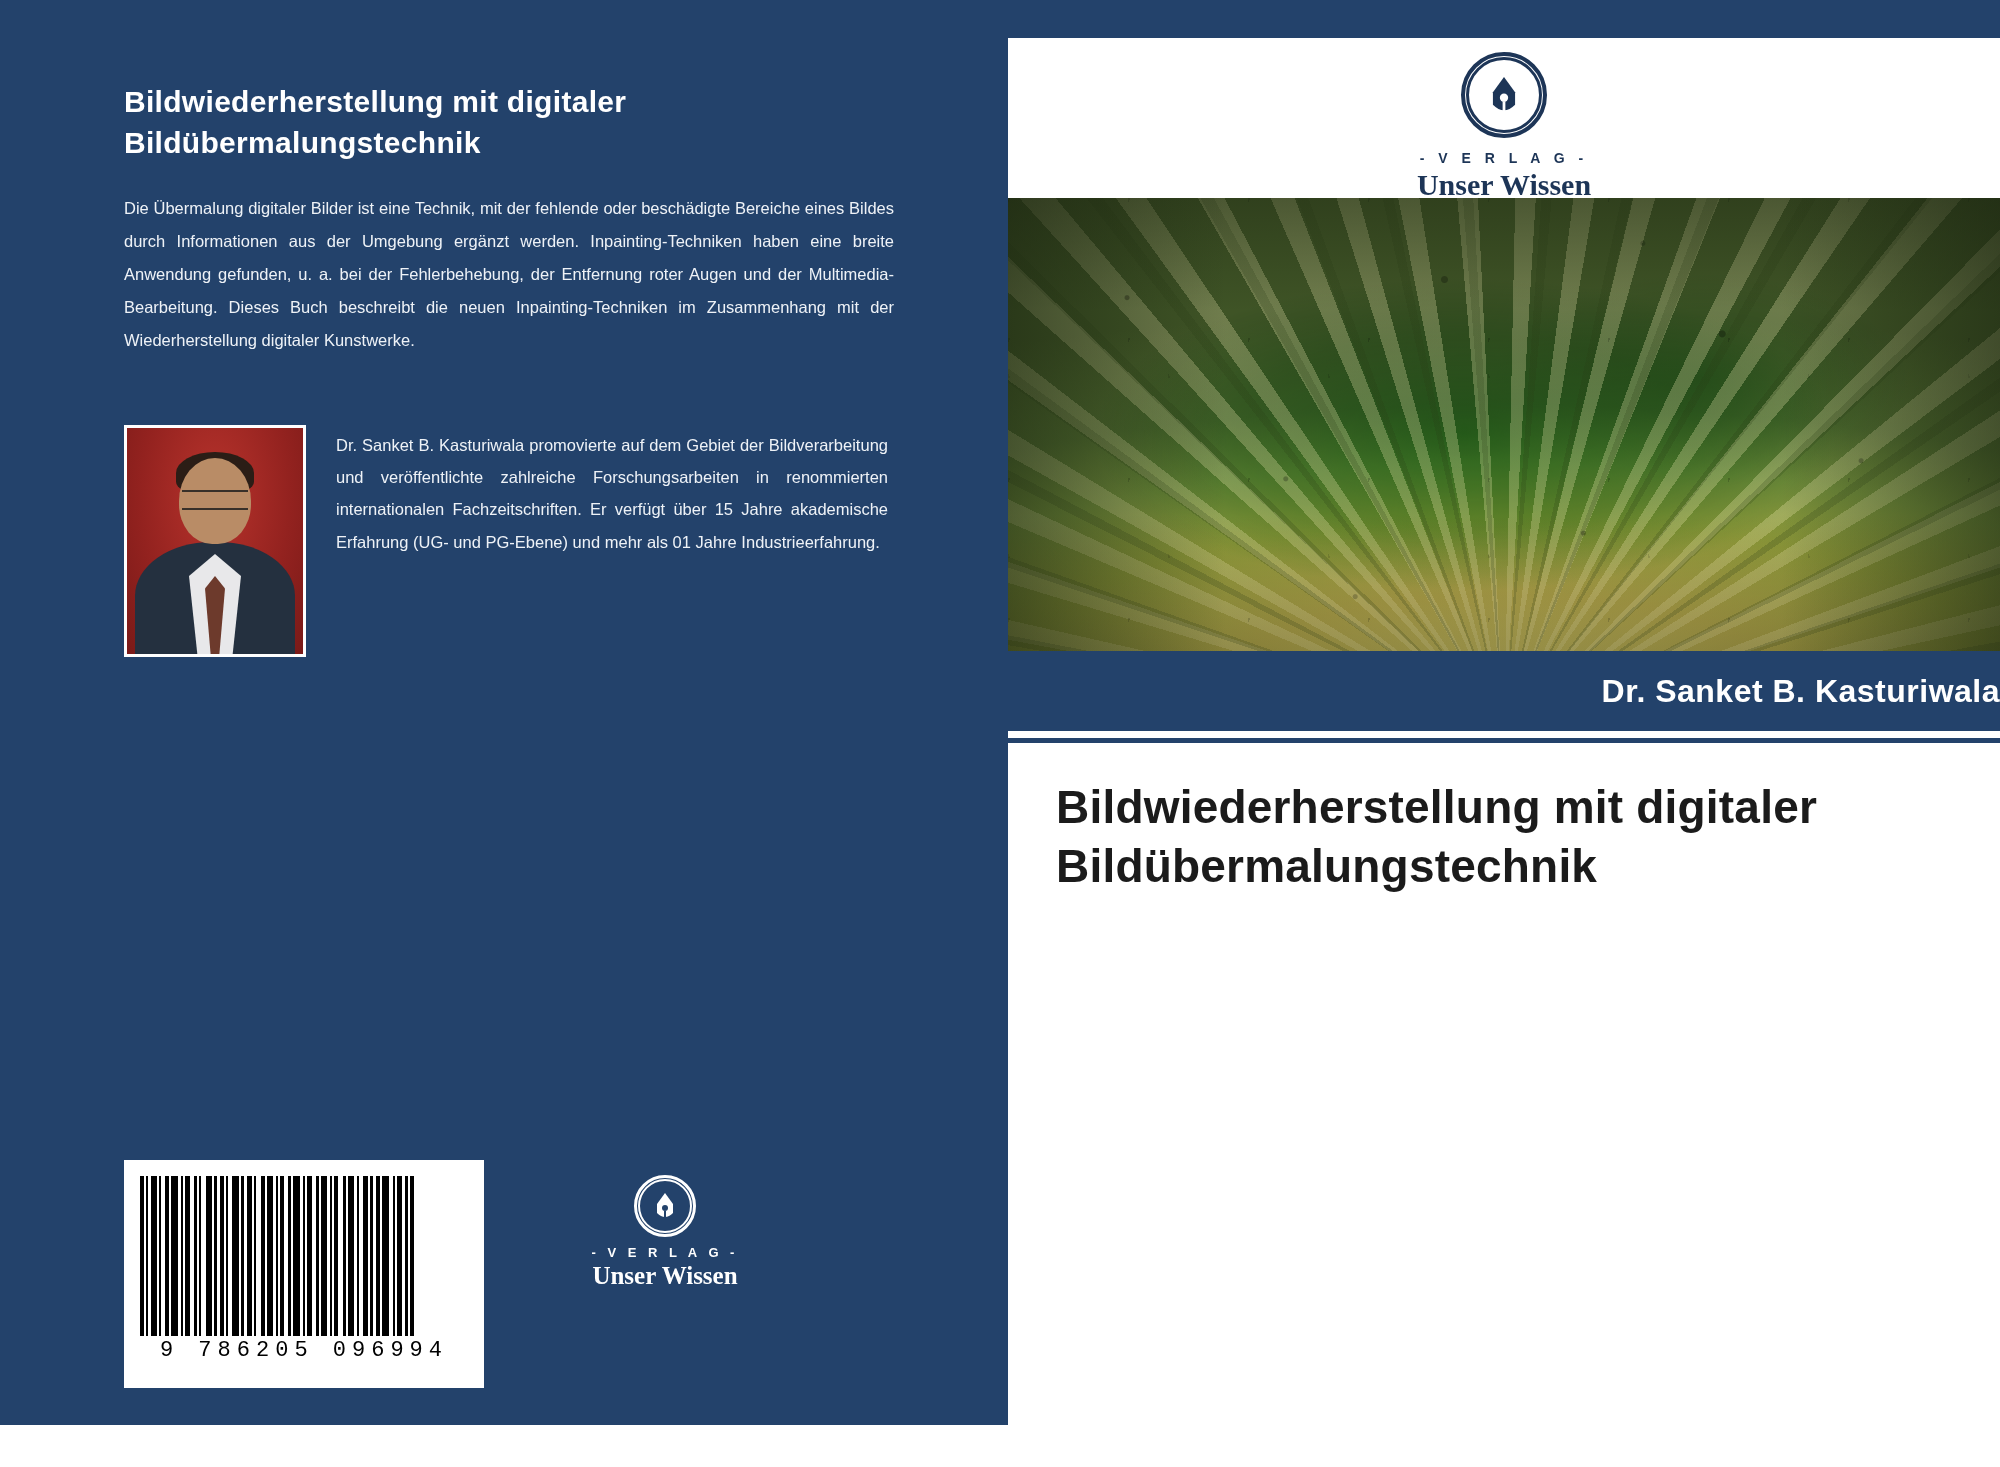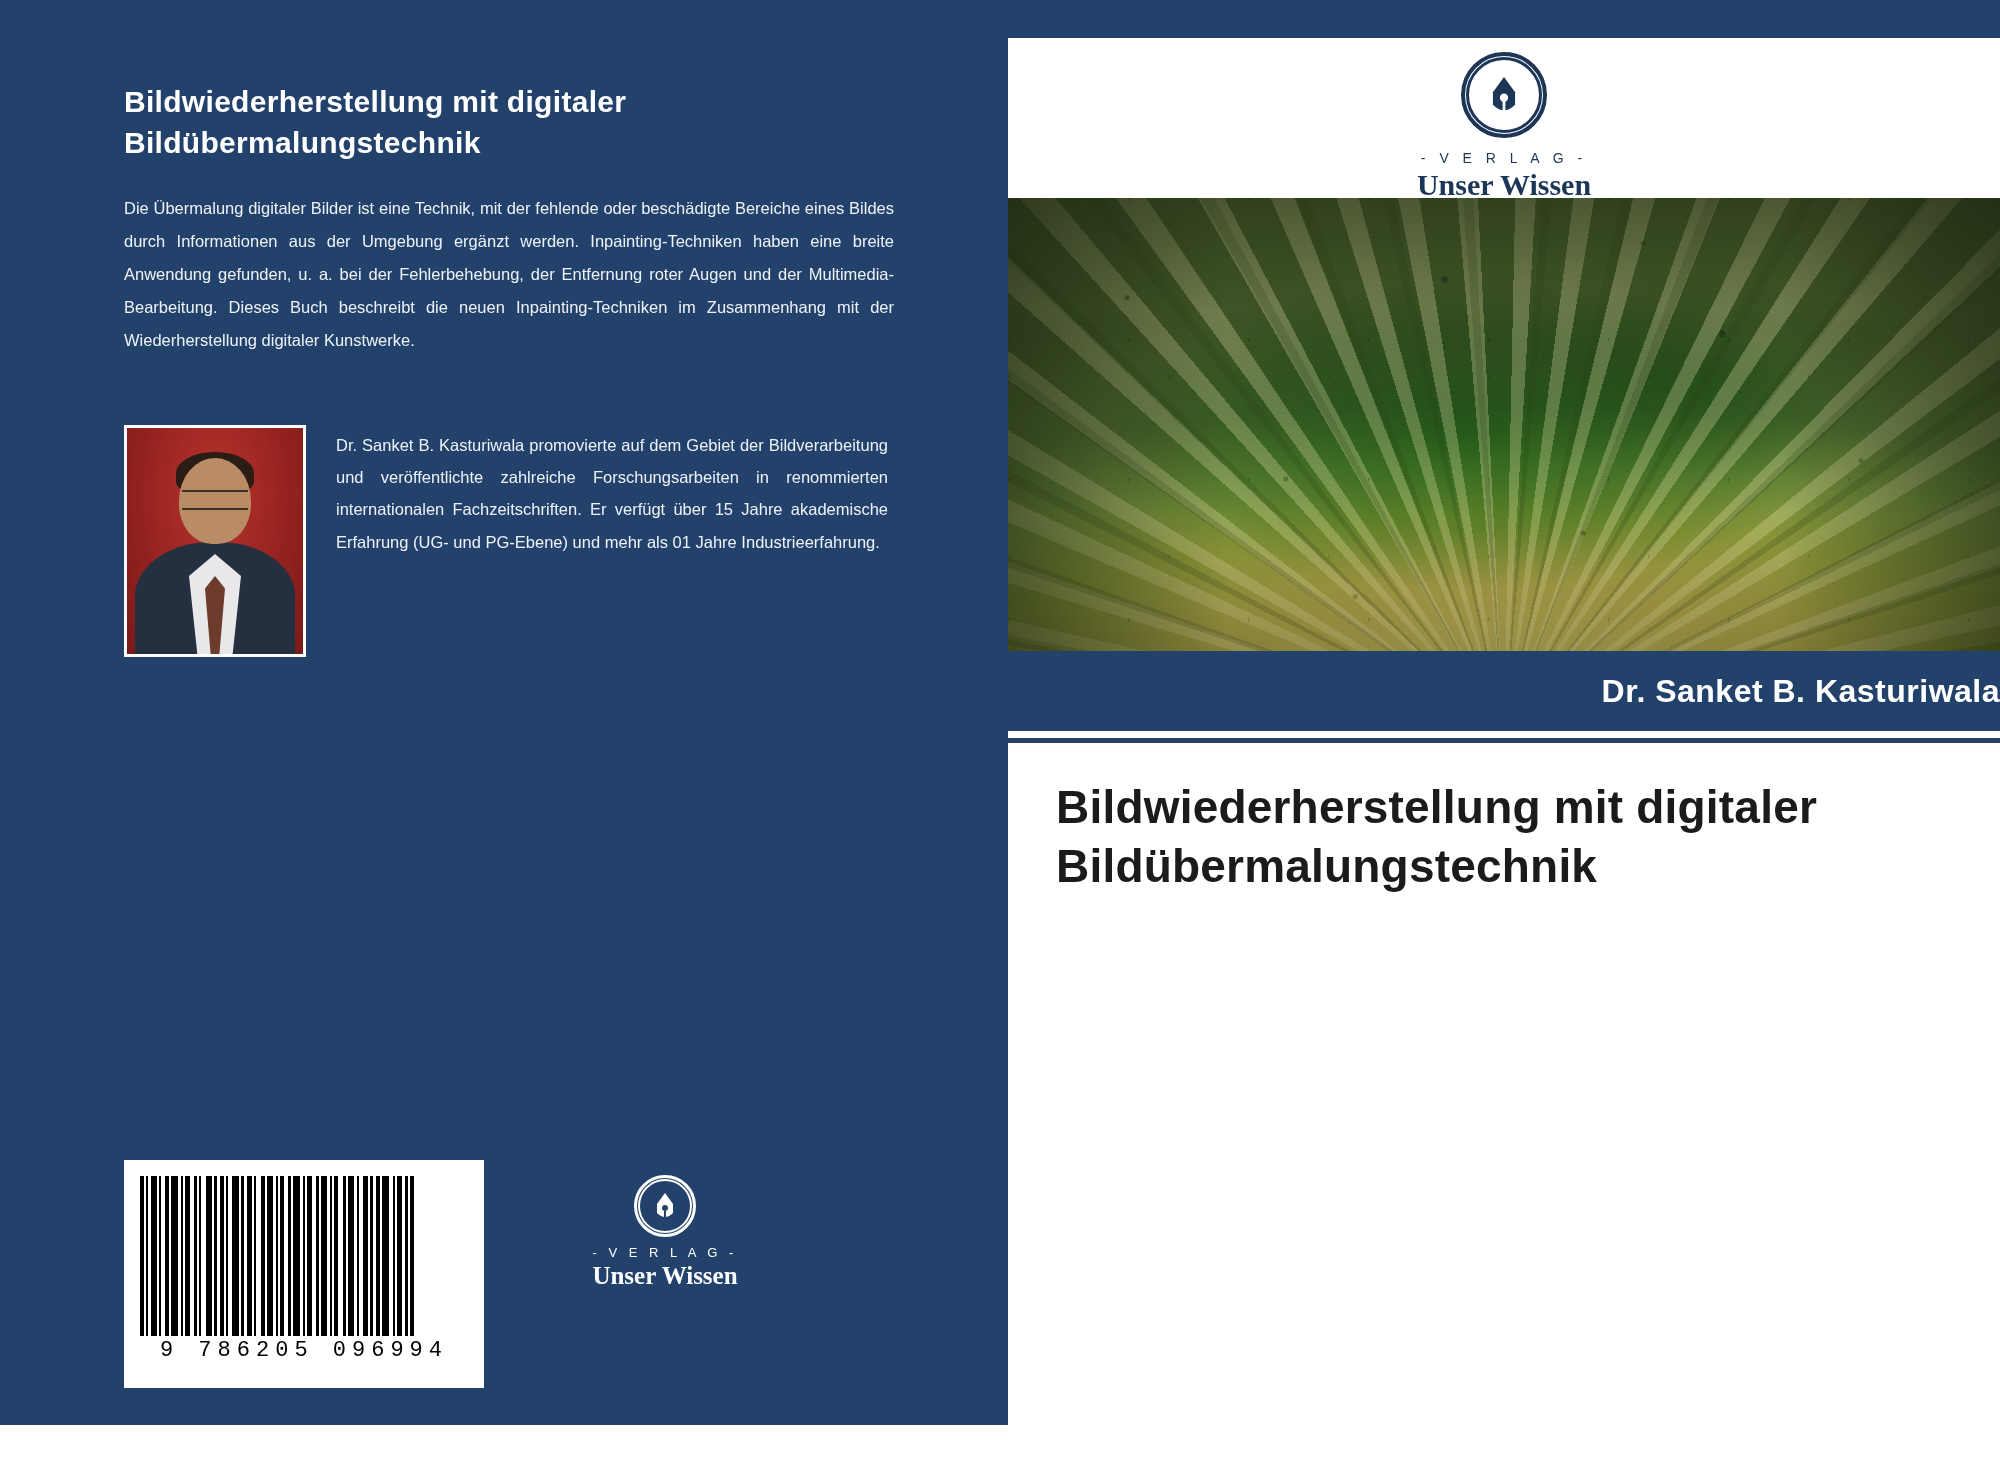--- a/index.html
+++ b/index.html
@@ -193,21 +193,21 @@
     align-items: center;
     justify-content: center;
     box-sizing: border-box;
   }
   .logo-circle.back { width: 62px; height: 62px; }
   .logo-circle.back .inner { width: 50px; height: 50px; border: 2px solid currentColor; border-radius: 50%; display:flex; align-items:center; justify-content:center;}
   .verlag-line {
     font-size: 13px;
     letter-spacing: 4px;
     margin-top: 8px;
-    font-weight: normal;
+    font-weight: bold;
   }
   .unser-wissen {
     font-family: "Liberation Serif", serif;
     font-size: 25px;
     font-weight: bold;
     margin-top: 2px;
   }
 
   
   .spine {

